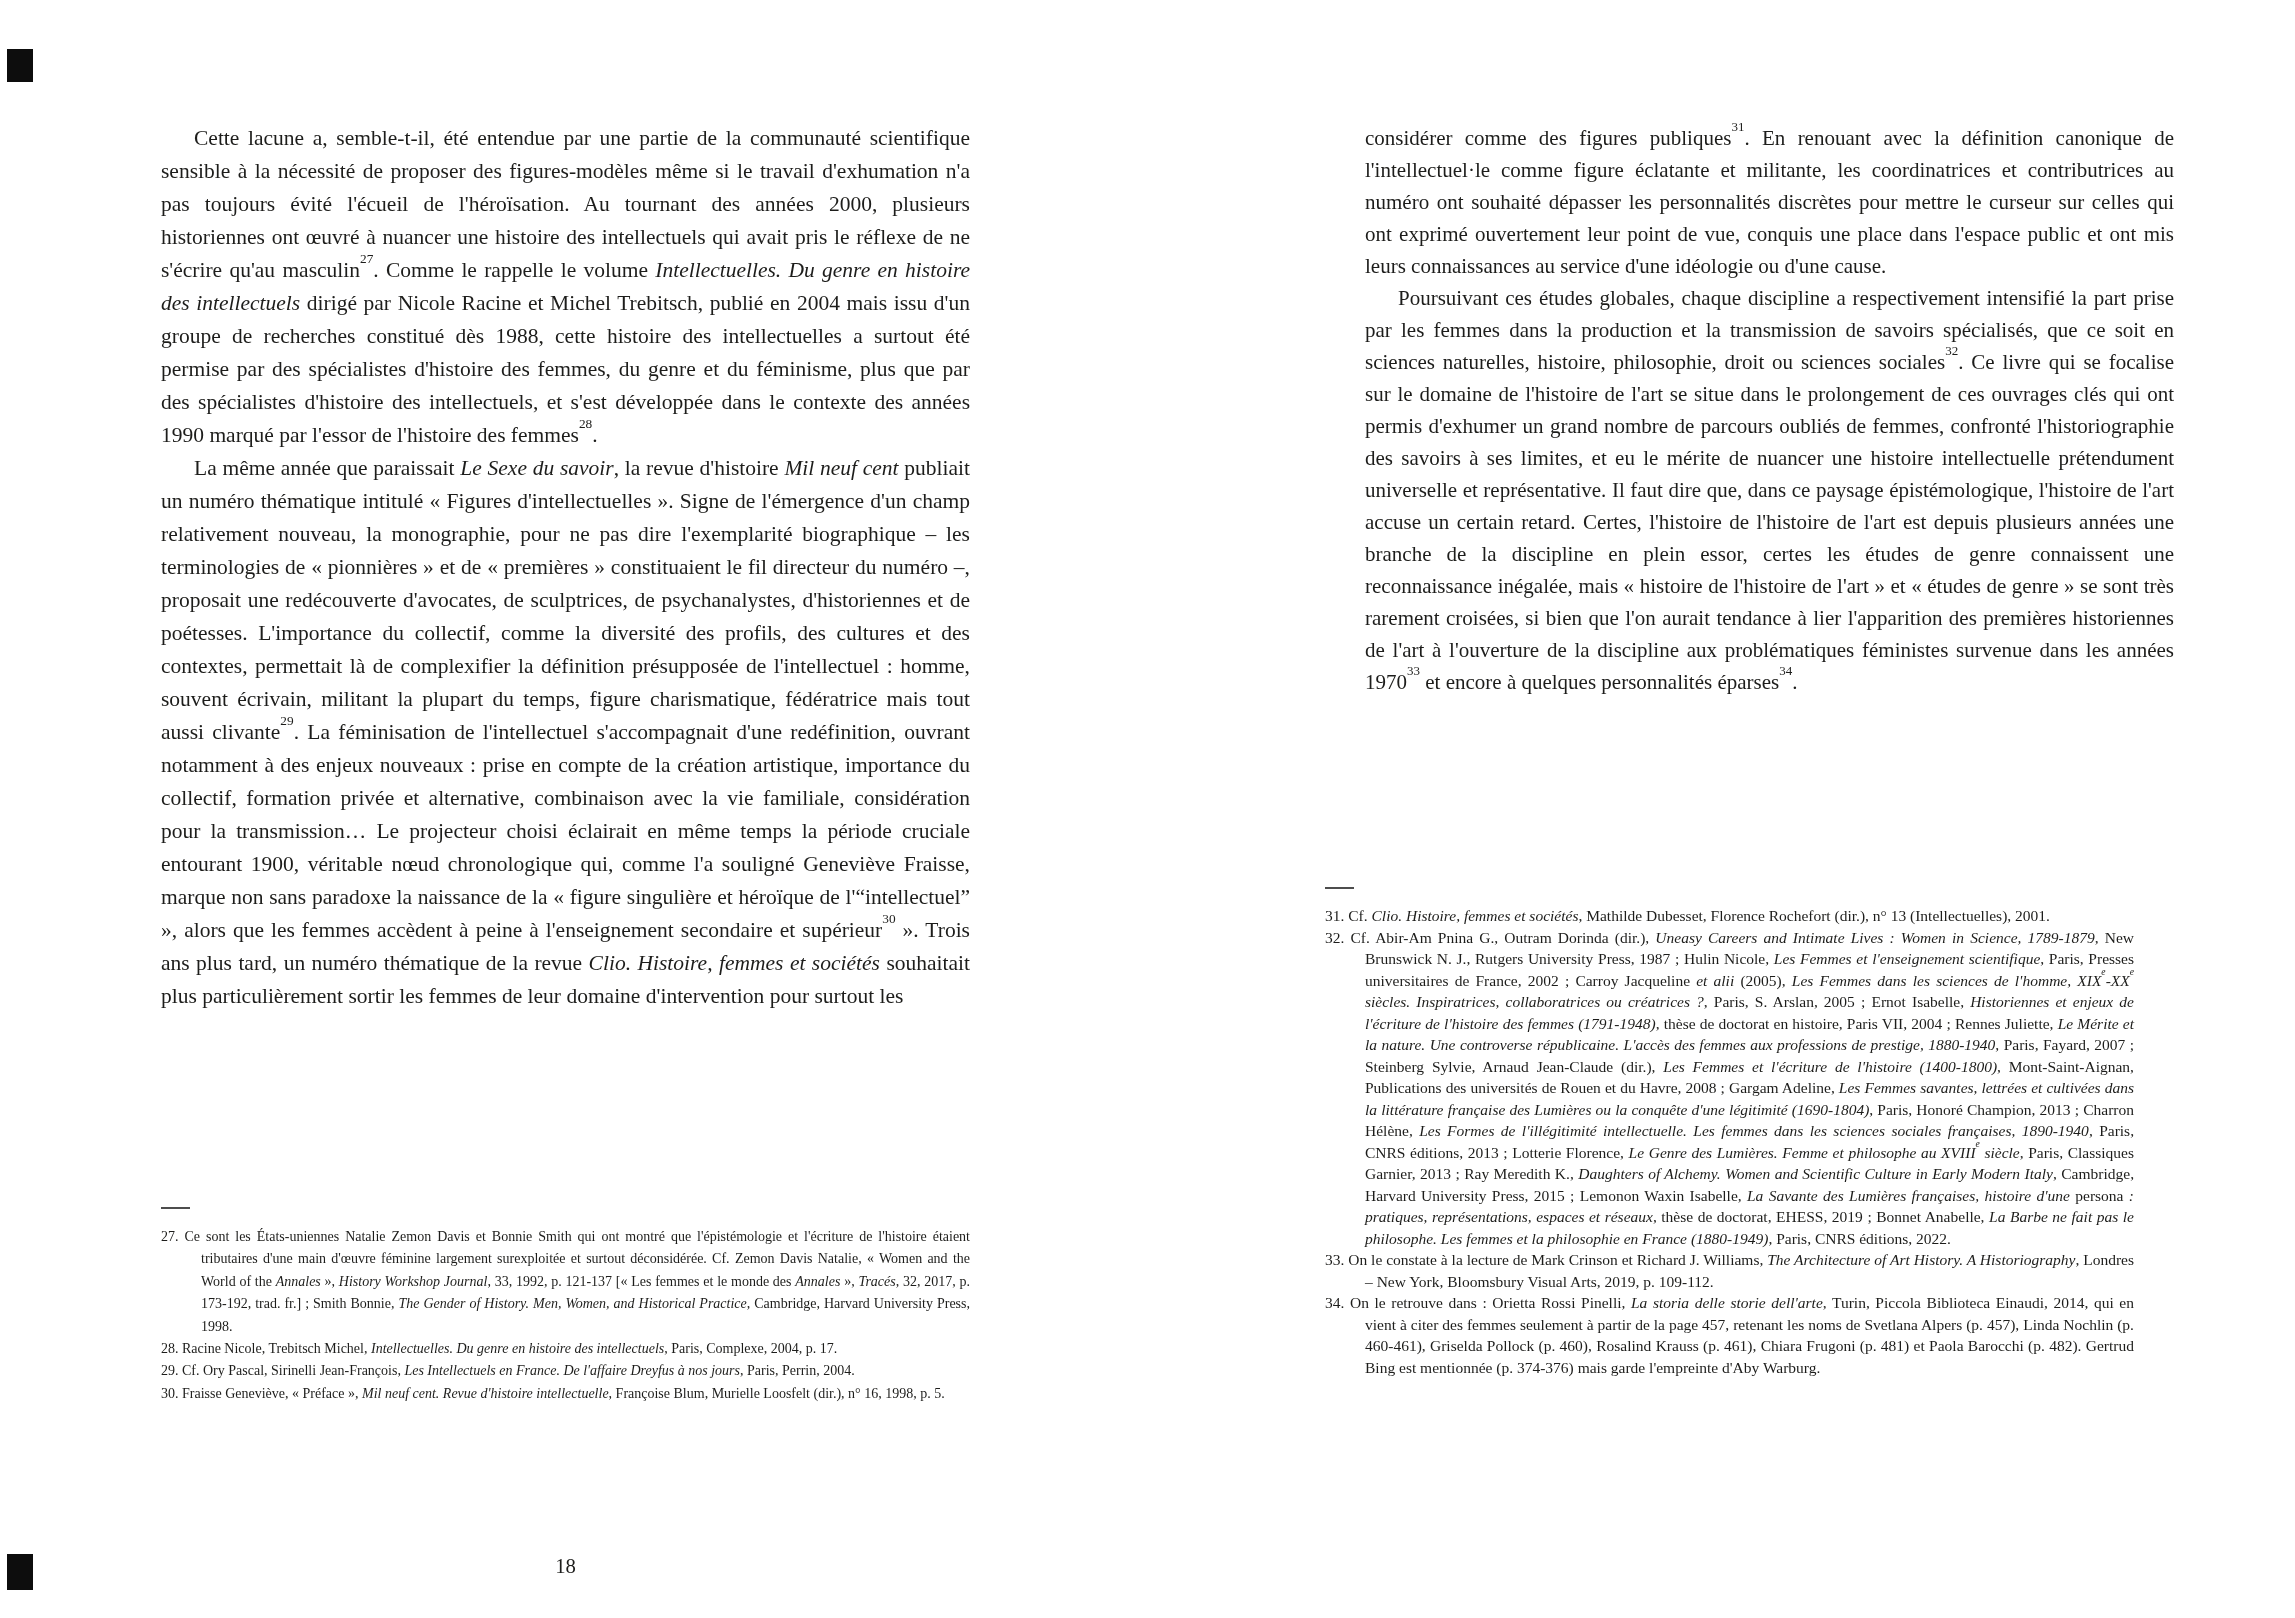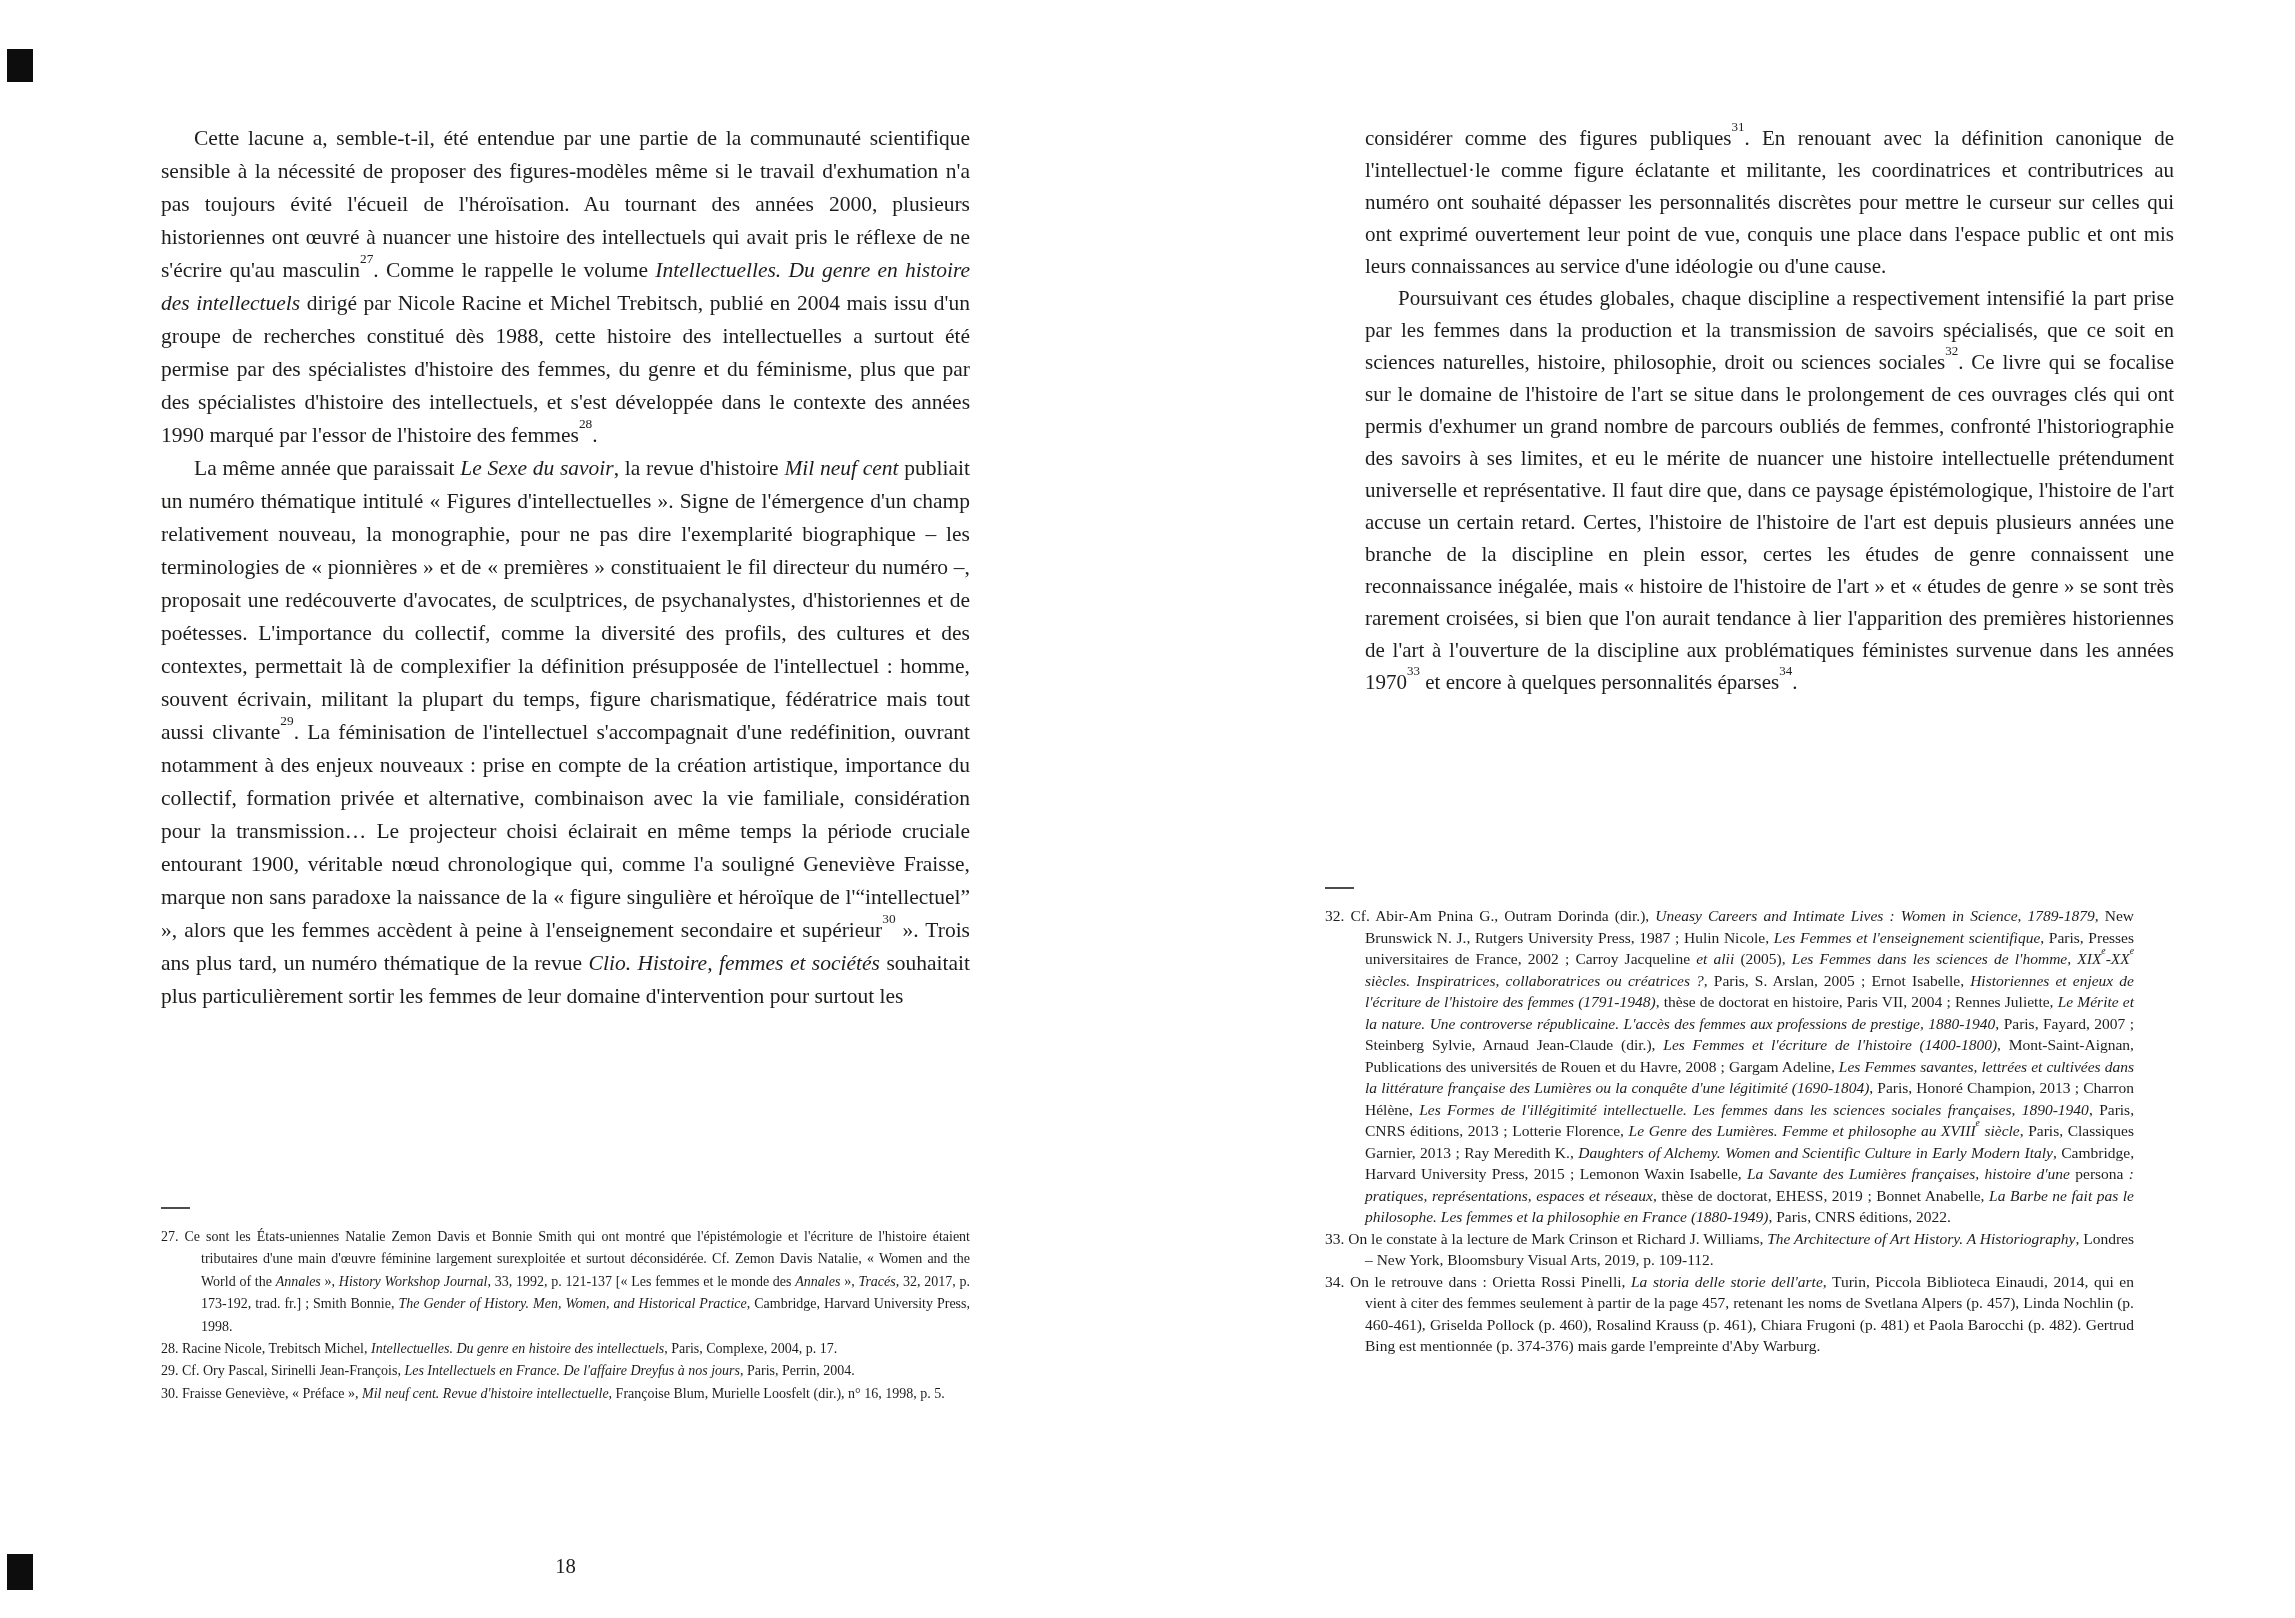--- a/index.html
+++ b/index.html
@@ -63,20 +63,21 @@
     <div class="folio folio-left">18</div>
   </section>
 
   <section class="page page-right">
     <div class="body-text">
         <p><span>considérer comme des figures publiques</span><sup>31</sup><span>. En renouant avec la définition canonique de l'intellectuel·le comme figure éclatante et militante, les coordinatrices et contributrices au numéro ont souhaité dépasser les personnalités discrètes pour mettre le curseur sur celles qui ont exprimé ouvertement leur point de vue, conquis une place dans l'espace public et ont mis leurs connaissances au service d'une idéologie ou d'une cause.</span></p>
         <p class="indent"><span>Poursuivant ces études globales, chaque discipline a respectivement intensifié la part prise par les femmes dans la production et la transmission de savoirs spécialisés, que ce soit en sciences naturelles, histoire, philosophie, droit ou sciences sociales</span><sup>32</sup><span>. Ce livre qui se focalise sur le domaine de l'histoire de l'art se situe dans le prolongement de ces ouvrages clés qui ont permis d'exhumer un grand nombre de parcours oubliés de femmes, confronté l'historiographie des savoirs à ses limites, et eu le mérite de nuancer une histoire intellectuelle prétendument universelle et représentative. Il faut dire que, dans ce paysage épistémologique, l'histoire de l'art accuse un certain retard. Certes, l'histoire de l'histoire de l'art est depuis plusieurs années une branche de la discipline en plein essor, certes les études de genre connaissent une reconnaissance inégalée, mais « histoire de l'histoire de l'art » et « études de genre » se sont très rarement croisées, si bien que l'on aurait tendance à lier l'apparition des premières historiennes de l'art à l'ouverture de la discipline aux problématiques féministes survenue dans les années 1970</span><sup>33</sup><span> et encore à quelques personnalités éparses</span><sup>34</sup><span>.</span></p>
       </div>
     <div class="fn-rule fn-rule-right"></div>
     <div class="footnotes footnotes-right">
+        <div class="fn"><span class="fn-num">31. </span><span>Cf. </span><span class="it">Clio. Histoire, femmes et sociétés</span><span>, Mathilde Dubesset, Florence Rochefort (dir.), n° 13 (Intellectuelles), 2001.</span></div>
         <div class="fn"><span class="fn-num">32. </span><span>Cf. Abir-Am Pnina G., Outram Dorinda (dir.), </span><span class="it">Uneasy Careers and Intimate Lives : Women in Science, 1789-1879</span><span>, New Brunswick N. J., Rutgers University Press, 1987 ; Hulin Nicole, </span><span class="it">Les Femmes et l'enseignement scientifique</span><span>, Paris, Presses universitaires de France, 2002 ; Carroy Jacqueline </span><span class="it">et alii</span><span> (2005), </span><span class="it">Les Femmes dans les sciences de l'homme, XIX</span><sup class="it">e</sup><span class="it">-XX</span><sup class="it">e</sup><span class="it"> siècles. Inspiratrices, collaboratrices ou créatrices ?</span><span>, Paris, S. Arslan, 2005 ; Ernot Isabelle, </span><span class="it">Historiennes et enjeux de l'écriture de l'histoire des femmes (1791-1948)</span><span>, thèse de doctorat en histoire, Paris VII, 2004 ; Rennes Juliette, </span><span class="it">Le Mérite et la nature. Une controverse républicaine. L'accès des femmes aux professions de prestige, 1880-1940</span><span>, Paris, Fayard, 2007 ; Steinberg Sylvie, Arnaud Jean-Claude (dir.), </span><span class="it">Les Femmes et l'écriture de l'histoire (1400-1800)</span><span>, Mont-Saint-Aignan, Publications des universités de Rouen et du Havre, 2008 ; Gargam Adeline, </span><span class="it">Les Femmes savantes, lettrées et cultivées dans la littérature française des Lumières ou la conquête d'une légitimité (1690-1804)</span><span>, Paris, Honoré Champion, 2013 ; Charron Hélène, </span><span class="it">Les Formes de l'illégitimité intellectuelle. Les femmes dans les sciences sociales françaises, 1890-1940</span><span>, Paris, CNRS éditions, 2013 ; Lotterie Florence, </span><span class="it">Le Genre des Lumières. Femme et philosophe au XVIII</span><sup class="it">e</sup><span class="it"> siècle</span><span>, Paris, Classiques Garnier, 2013 ; Ray Meredith K., </span><span class="it">Daughters of Alchemy. Women and Scientific Culture in Early Modern Italy</span><span>, Cambridge, Harvard University Press, 2015 ; Lemonon Waxin Isabelle, </span><span class="it">La Savante des Lumières françaises, histoire d'une </span><span>persona</span><span class="it"> : pratiques, représentations, espaces et réseaux</span><span>, thèse de doctorat, EHESS, 2019 ; Bonnet Anabelle, </span><span class="it">La Barbe ne fait pas le philosophe. Les femmes et la philosophie en France (1880-1949)</span><span>, Paris, CNRS éditions, 2022.</span></div>
         <div class="fn"><span class="fn-num">33. </span><span>On le constate à la lecture de Mark Crinson et Richard J. Williams, </span><span class="it">The Architecture of Art History. A Historiography</span><span>, Londres – New York, Bloomsbury Visual Arts, 2019, p. 109-112.</span></div>
         <div class="fn"><span class="fn-num">34. </span><span>On le retrouve dans : Orietta Rossi Pinelli, </span><span class="it">La storia delle storie dell'arte</span><span>, Turin, Piccola Biblioteca Einaudi, 2014, qui en vient à citer des femmes seulement à partir de la page 457, retenant les noms de Svetlana Alpers (p. 457), Linda Nochlin (p. 460-461), Griselda Pollock (p. 460), Rosalind Krauss (p. 461), Chiara Frugoni (p. 481) et Paola Barocchi (p. 482). Gertrud Bing est mentionnée (p. 374-376) mais garde l'empreinte d'Aby Warburg.</span></div>
       </div>
   </section>
 
 </main>
 
 
 </body></html>

